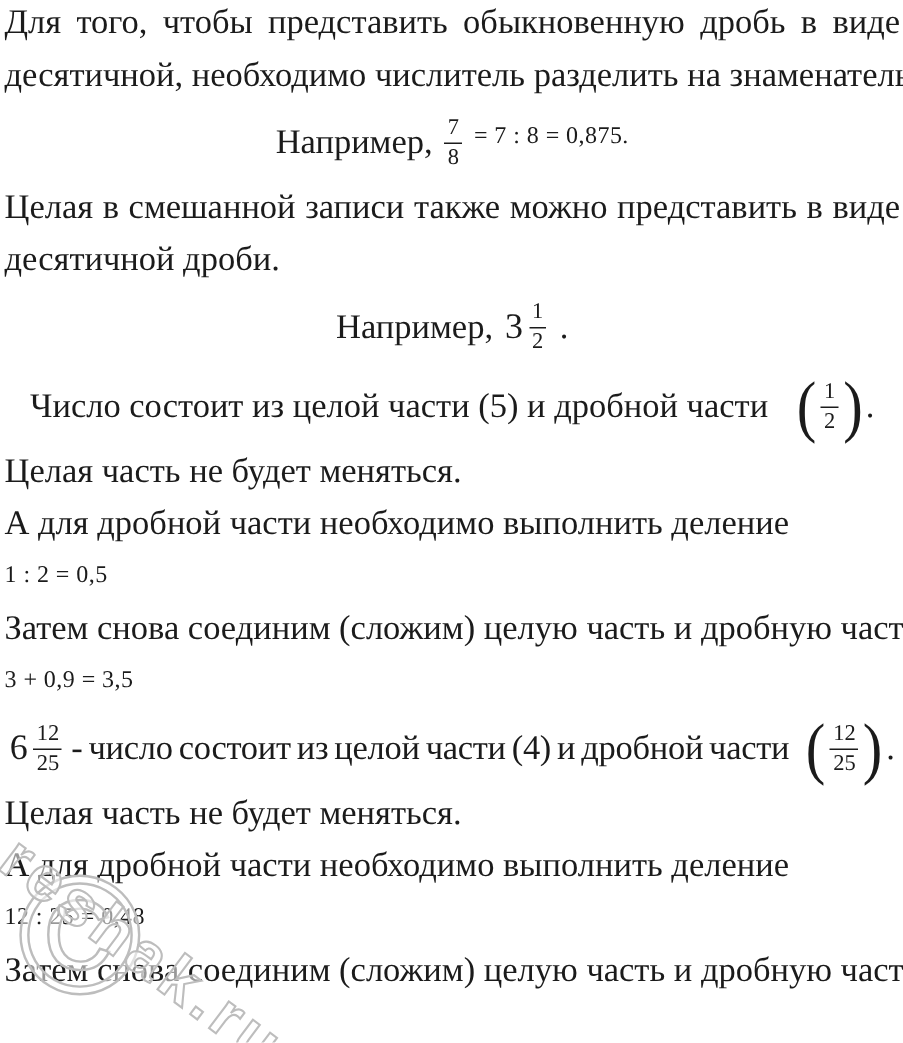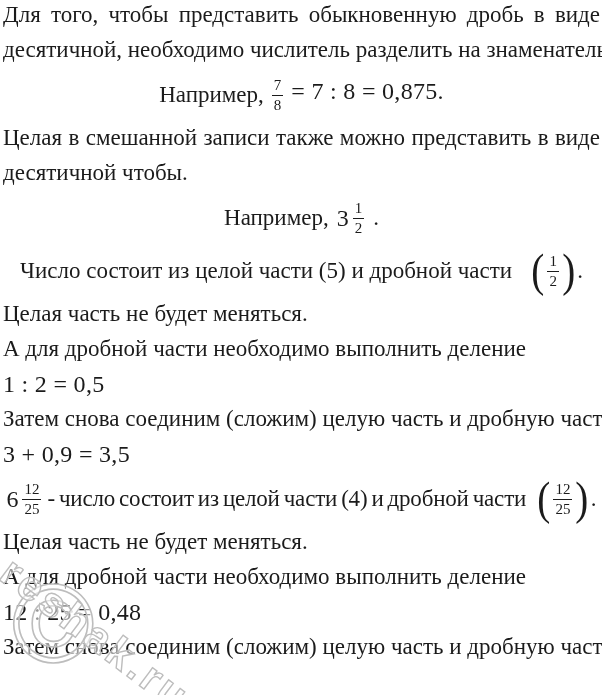--- a/index.html
+++ b/index.html
@@ -31,21 +31,21 @@
     white-space: nowrap;
   }
   
   .stretch {
     white-space: normal;
     text-align: justify;
     text-align-last: justify;
   }
   
   .formula {
-    font-size: 24px;
+    font-size: 16px;
     line-height: 26px;
     margin: 0 0 9px 0;
     white-space: nowrap;
     letter-spacing: 0.3px;
   }
   
   .frow {
     display: flex;
     align-items: center;
     column-gap: 8px;
@@ -132,21 +132,21 @@
   <div class="frow">
     <span class="t">Например,</span>
     <span class="frac">
       <span class="num">7</span>
       <span class="den">8</span>
     </span>
     <span class="t formula">= 7 : 8 = 0,875.</span>
   </div>
 
   <div class="tline stretch">Целая в смешанной записи также можно представить в виде</div>
-  <div class="tline">десятичной чтобы.</div>
+  <div class="tline">десятичной дроби.</div>
 
   <div class="frow">
     <span class="t">Например,</span>
     <span class="mixed">
       <span>3</span>
       <span class="frac">
         <span class="num">1</span>
         <span class="den">2</span>
       </span>
     </span>

